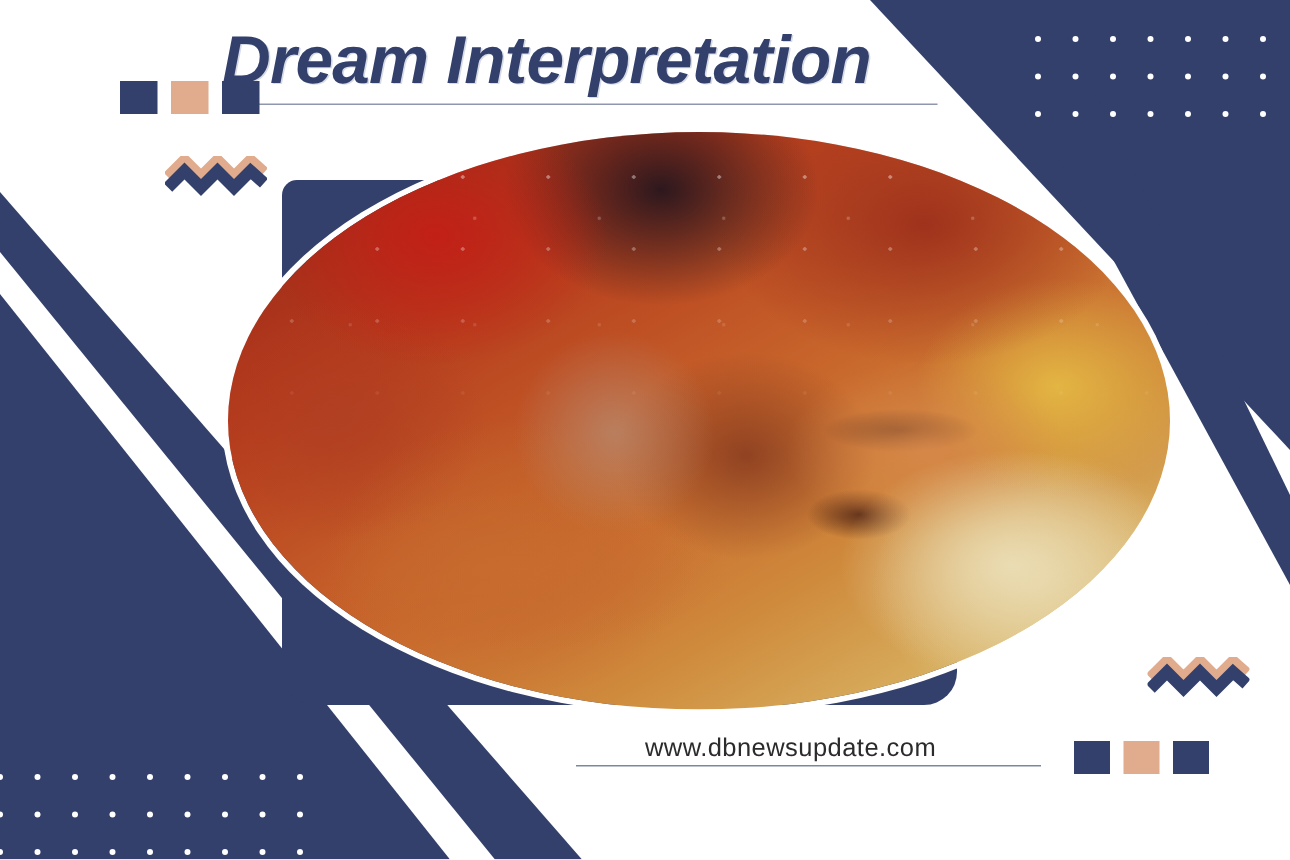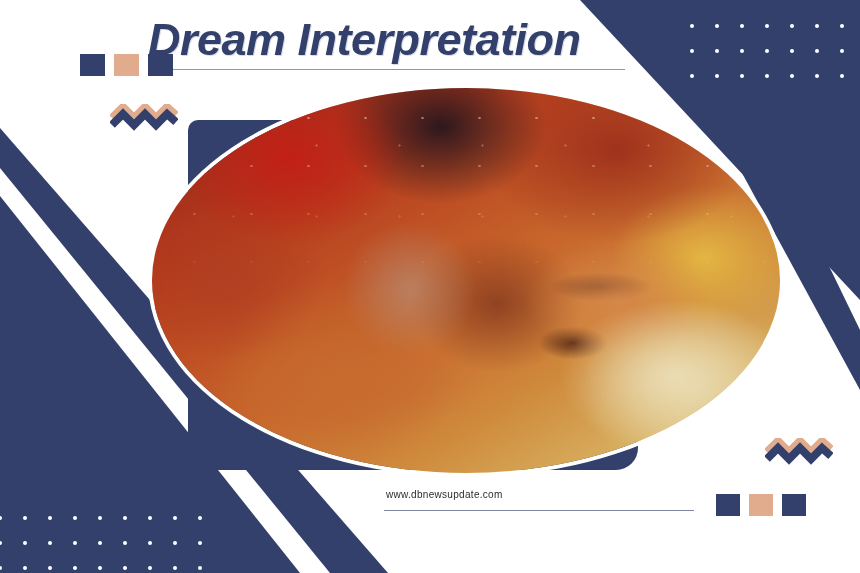--- a/index.html
+++ b/index.html
@@ -132,24 +132,25 @@
             mask-image:linear-gradient(180deg, rgba(0,0,0,1) 0%, rgba(0,0,0,0.5) 30%, rgba(0,0,0,0) 52%);
   }
 
   
   #site-wrap{
     position:absolute;
     left:386px; top:489px;
     z-index:45;
   }
   #site-url{
-    font-size:10px;
+    font-size:17px;
     color:#2b2b2b;
     letter-spacing:0.3px;
     white-space:nowrap;
+    margin-left:44px;
   }
   #site-rule{
     position:absolute;
     left:-2px; top:21px;
     width:310px; height:1px;
     background:#7c879f;
   }
 </style>
 </head>
 <body>

